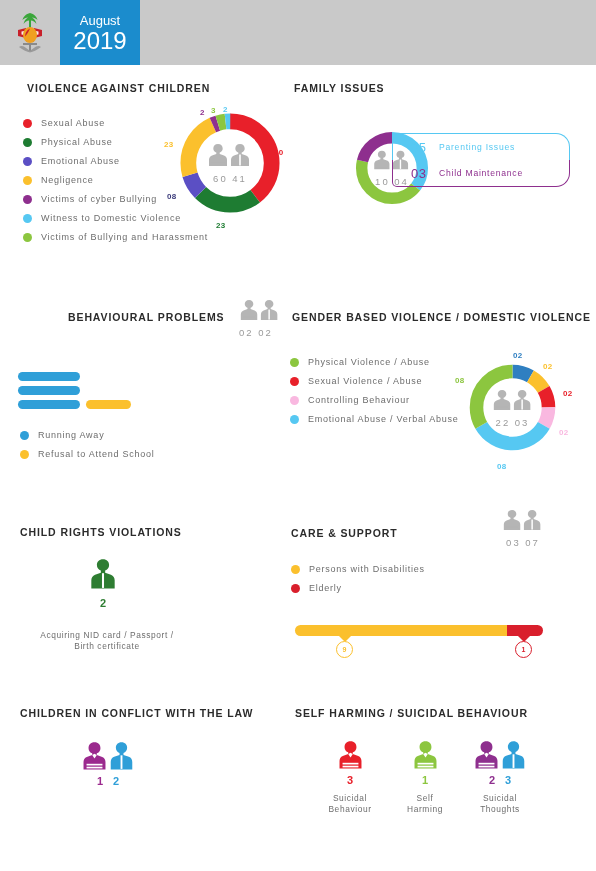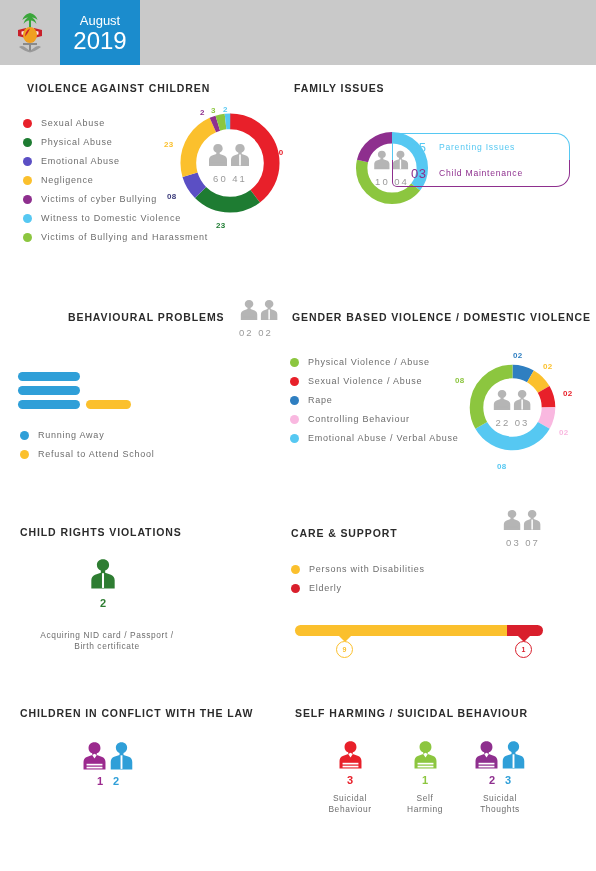--- a/index.html
+++ b/index.html
@@ -231,24 +231,20 @@
 <div class="panel" style="left:290px;top:357px;width:210px;">
   <div class="legend-row">
     <span class="legend-dot" style="background:#8cc63f"></span>
     <span class="legend-label">Physical Violence / Abuse</span>
   </div>
   <div class="legend-row">
     <span class="legend-dot" style="background:#e8202a"></span>
     <span class="legend-label">Sexual Violence / Abuse</span>
   </div>
   <div class="legend-row">
-    <span class="legend-dot" style="background:#2f7fc1"></span>
-    <span class="legend-label">Rape</span>
-  </div>
-  <div class="legend-row">
     <span class="legend-dot" style="background:#f9b8e0"></span>
     <span class="legend-label">Controlling Behaviour</span>
   </div>
   <div class="legend-row">
     <span class="legend-dot" style="background:#56c8f2"></span>
     <span class="legend-label">Emotional Abuse / Verbal Abuse</span>
   </div>
 </div>
 
 <div class="panel" style="left:465px;top:360px;width:95px;height:95px;">

